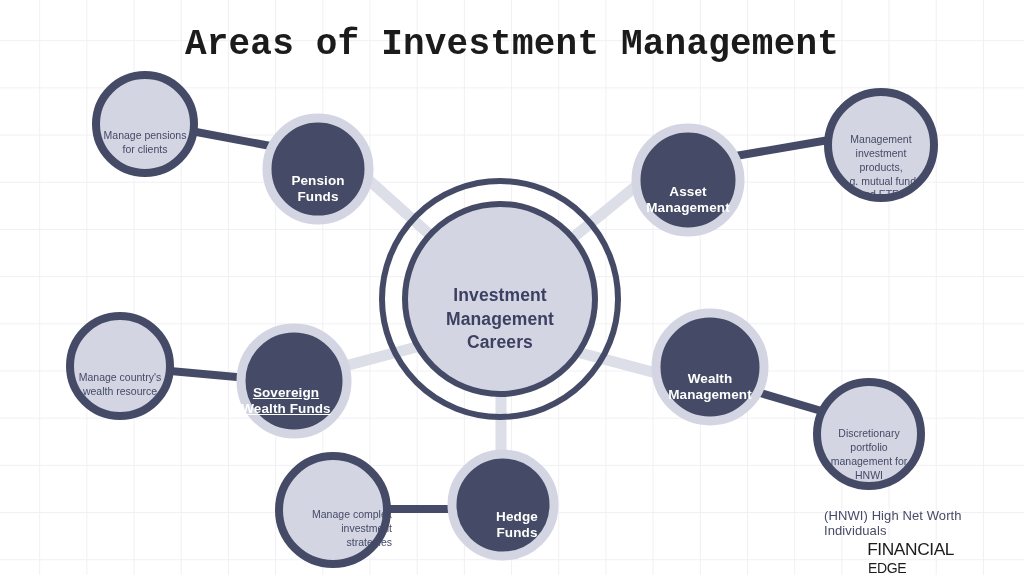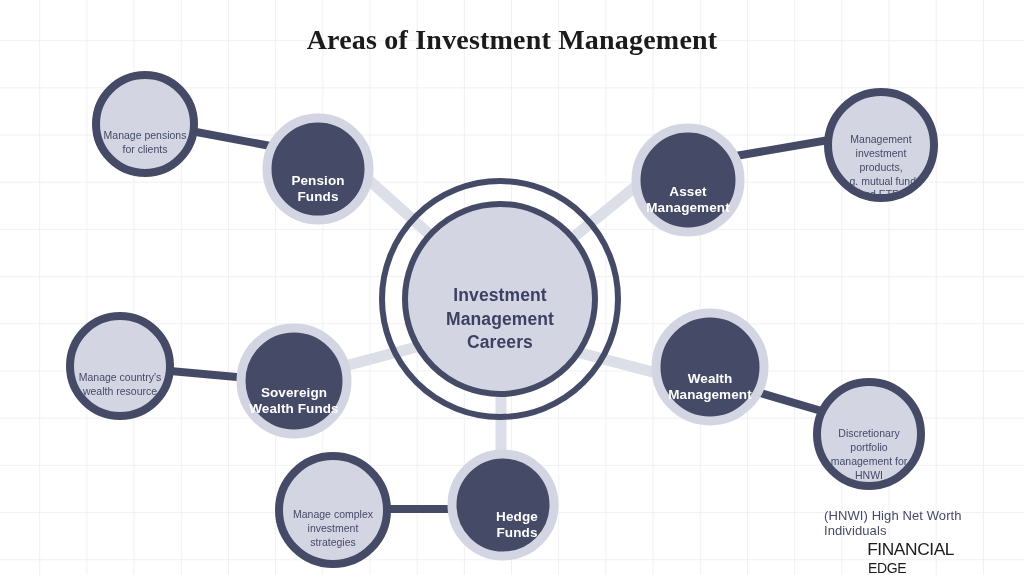--- a/index.html
+++ b/index.html
@@ -46,23 +46,23 @@
     color:#3D4161;
     font-weight:bold;
     font-size:17.5px;
     line-height:1.35;
     letter-spacing:.1px;
   }
   #page-title{
     position:absolute;
     left:0;right:0;top:24px;
     text-align:center;
-    font-family:Liberation Serif, serif;
+    font-family:Liberation Mono, monospace;
     font-weight:bold;
-    font-size:28px;
+    font-size:36px;
     color:#1b1b1b;
     letter-spacing:.2px;
   }
   #footnote{
     position:absolute;
     left:824px;top:508px;
     font-size:13px;
     color:#454A66;
     letter-spacing:.1px;
   }
@@ -133,35 +133,35 @@
 Careers</div>
 
   <div class="node-label main-label" style="left:258px;top:153px;width:120px;">Pension
 Funds</div>
   <div class="node-label main-label" style="left:620px;top:164px;width:136px;">Asset
 Management</div>
   <div class="node-label main-label" style="left:642px;top:351px;width:136px;">Wealth
 Management</div>
   <div class="node-label main-label" style="left:457px;top:489px;width:120px;">Hedge
 Funds</div>
-  <div class="node-label main-label" style="left:224px;top:365px;width:140px;">Sovereign
+  <div class="node-label main-label" style="left:216px;top:365px;width:140px;text-decoration:underline;">Sovereign
 Wealth Funds</div>
 
   <div class="node-label callout-label" style="left:90px;top:109px;width:110px;">Manage pensions
 for clients</div>
   <div class="node-label callout-label" style="left:821px;top:113px;width:120px;">Management
 investment
 products,
 e.g. mutual funds
 and ETFs</div>
   <div class="node-label callout-label" style="left:811px;top:407px;width:116px;">Discretionary
 portfolio
 management for
 HNWI</div>
-  <div class="node-label callout-label" style="left:274px;top:488px;width:118px;">Manage complex
+  <div class="node-label callout-label" style="left:274px;top:488px;width:118px;text-align:right;">Manage complex
 investment
 strategies</div>
   <div class="node-label callout-label" style="left:62px;top:351px;width:116px;">Manage country's
 wealth resource</div>
 
   <div id="footnote">(HNWI) High Net Worth Individuals</div>
 
   <div id="logo">
     <span class="lt">FINANCIAL</span>
       <span class="bd">EDGE</span>

